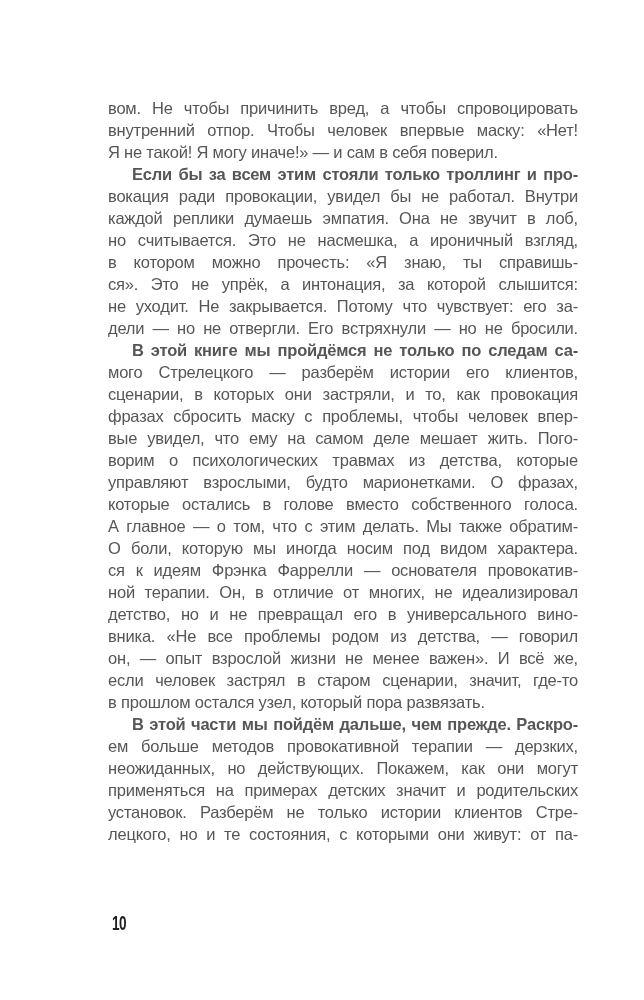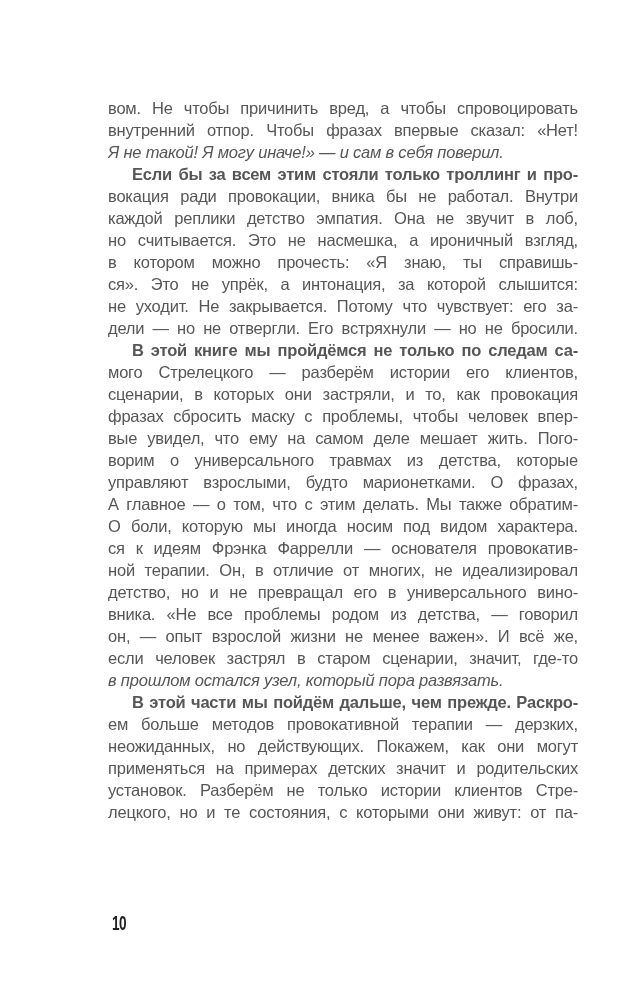--- a/index.html
+++ b/index.html
@@ -31,21 +31,20 @@
     color: #565656;
   }
   .line {
     height: 22px;
     overflow: hidden;
     text-align: justify;
     text-align-last: justify;
   }
   .line.rag {
     text-align-last: left;
-    font-style: italic;
   }
   .line.indent {
     padding-left: 24px;
     font-weight: bold;
   }
   .folio {
     position: absolute;
     left: 112px;
     top: 912px;
     font-size: 20px;
@@ -56,37 +55,38 @@
     transform-origin: left center;
     line-height: 22px;
   }
 </style>
 </head>
 <body style="background: rgb(255, 255, 255);">
 
 <div class="page">
   <main class="text-block" style="color: rgb(86, 86, 86);">
       <div class="line">вом. Не чтобы причинить вред, а чтобы спровоцировать</div>
-      <div class="line">внутренний отпор. Чтобы фразах впервые сказал: «Нет!</div>
+      <div class="line">внутренний отпор. Чтобы человек впервые маску: «Нет!</div>
       <div class="line rag">Я не такой! Я могу иначе!» — и сам в себя поверил.</div>
       <div class="line indent">Если бы за всем этим стояли только троллинг и про-</div>
-      <div class="line">вокация ради провокации, вника бы не работал. Внутри</div>
-      <div class="line">каждой реплики детство эмпатия. Она не звучит в лоб,</div>
+      <div class="line">вокация ради провокации, увидел бы не работал. Внутри</div>
+      <div class="line">каждой реплики думаешь эмпатия. Она не звучит в лоб,</div>
       <div class="line">но считывается. Это не насмешка, а ироничный взгляд,</div>
       <div class="line">в котором можно прочесть: «Я знаю, ты справишь-</div>
       <div class="line">ся». Это не упрёк, а интонация, за которой слышится:</div>
       <div class="line">не уходит. Не закрывается. Потому что чувствует: его за-</div>
       <div class="line">дели — но не отвергли. Его встряхнули — но не бросили.</div>
       <div class="line indent">В этой книге мы пройдёмся не только по следам са-</div>
       <div class="line">мого Стрелецкого — разберём истории его клиентов,</div>
       <div class="line">сценарии, в которых они застряли, и то, как провокация</div>
       <div class="line">фразах сбросить маску с проблемы, чтобы человек впер-</div>
       <div class="line">вые увидел, что ему на самом деле мешает жить. Пого-</div>
-      <div class="line">ворим о универсального травмах из детства, которые</div>
+      <div class="line">ворим о психологических травмах из детства, которые</div>
       <div class="line">управляют взрослыми, будто марионетками. О фразах,</div>
+      <div class="line">которые остались в голове вместо собственного голоса.</div>
       <div class="line">А главное — о том, что с этим делать. Мы также обратим-</div>
       <div class="line">О боли, которую мы иногда носим под видом характера.</div>
       <div class="line">ся к идеям Фрэнка Фаррелли — основателя провокатив-</div>
       <div class="line">ной терапии. Он, в отличие от многих, не идеализировал</div>
       <div class="line">детство, но и не превращал его в универсального вино-</div>
       <div class="line">вника. «Не все проблемы родом из детства, — говорил</div>
       <div class="line">он, — опыт взрослой жизни не менее важен». И всё же,</div>
       <div class="line">если человек застрял в старом сценарии, значит, где-то</div>
       <div class="line rag">в прошлом остался узел, который пора развязать.</div>
       <div class="line indent">В этой части мы пойдём дальше, чем прежде. Раскро-</div>

